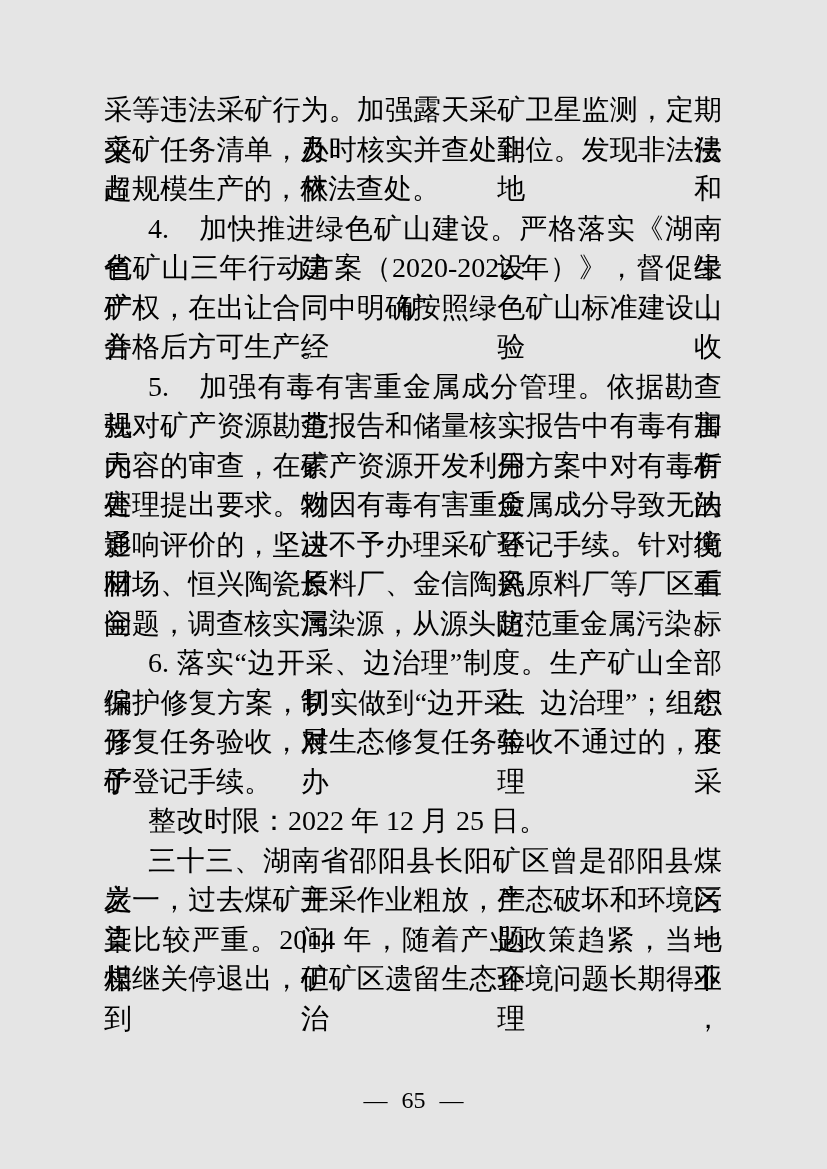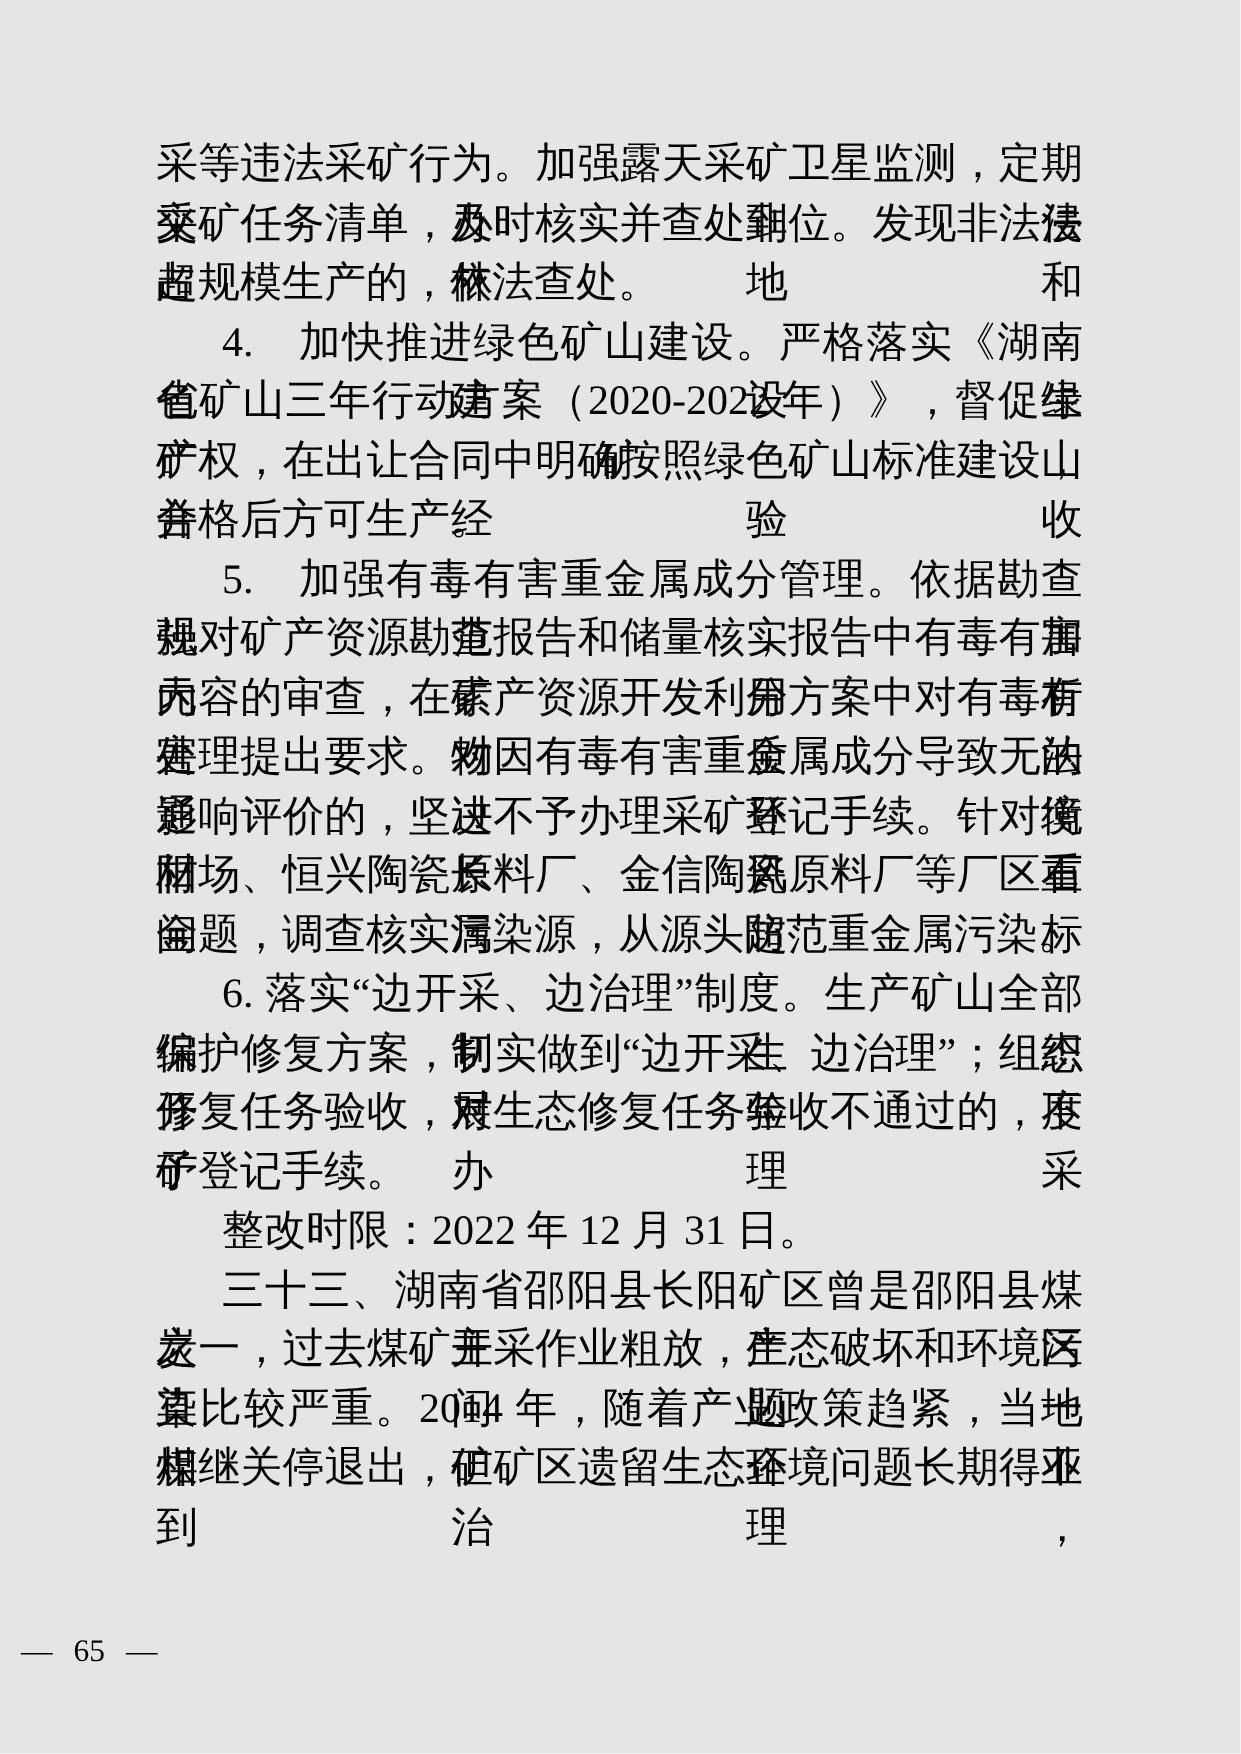--- a/index.html
+++ b/index.html
@@ -38,22 +38,22 @@
   }
   
   .line.ind {
     text-indent: 44px;
   }
   .footer {
     position: absolute;
     left: 0;
     top: 1085px;
     width: 827px;
-    text-align: left;
-    font-size: 21px;
+    text-align: center;
+    font-size: 24px;
     line-height: 30px;
     color: #000;
   }
   .footer .dash {
     display: inline-block;
     margin: 0 14px;
   }
 </style>
 </head>
 <body>
@@ -72,21 +72,21 @@
     <div class="line j">强对矿产资源勘查报告和储量核实报告中有毒有害元素分析</div>
     <div class="line j">内容的审查，在矿产资源开发利用方案中对有毒有害物质的</div>
     <div class="line j">处理提出要求。对因有毒有害重金属成分导致无法通过环境</div>
     <div class="line j">影响评价的，坚决不予办理采矿登记手续。针对衡阳长风石</div>
     <div class="line j">材场、恒兴陶瓷原料厂、金信陶瓷原料厂等厂区重金属超标</div>
     <div class="line">问题，调查核实污染源，从源头防范重金属污染。</div>
     <div class="line j ind">6. 落实“边开采、边治理”制度。生产矿山全部编制生态</div>
     <div class="line j">保护修复方案，切实做到“边开采、边治理”；组织开展年度</div>
     <div class="line j">修复任务验收，对生态修复任务验收不通过的，不予办理采</div>
     <div class="line">矿登记手续。</div>
-    <div class="line ind">整改时限：2022 年 12 月 31 日。</div>
+    <div class="line ind">整改时限：2022 年 12 月 25 日。</div>
     <div class="line j ind">三十三、湖南省邵阳县长阳矿区曾是邵阳县煤炭主产区</div>
     <div class="line j">之一，过去煤矿开采作业粗放，生态破坏和环境污染问题一</div>
     <div class="line j">直比较严重。2014 年，随着产业政策趋紧，当地煤矿企业</div>
     <div class="line j">相继关停退出，但矿区遗留生态环境问题长期得不到治理，</div>
   </div>
 
   <div class="footer">
     <span class="dash">—</span><span>65</span><span class="dash">—</span>
   </div>
 

